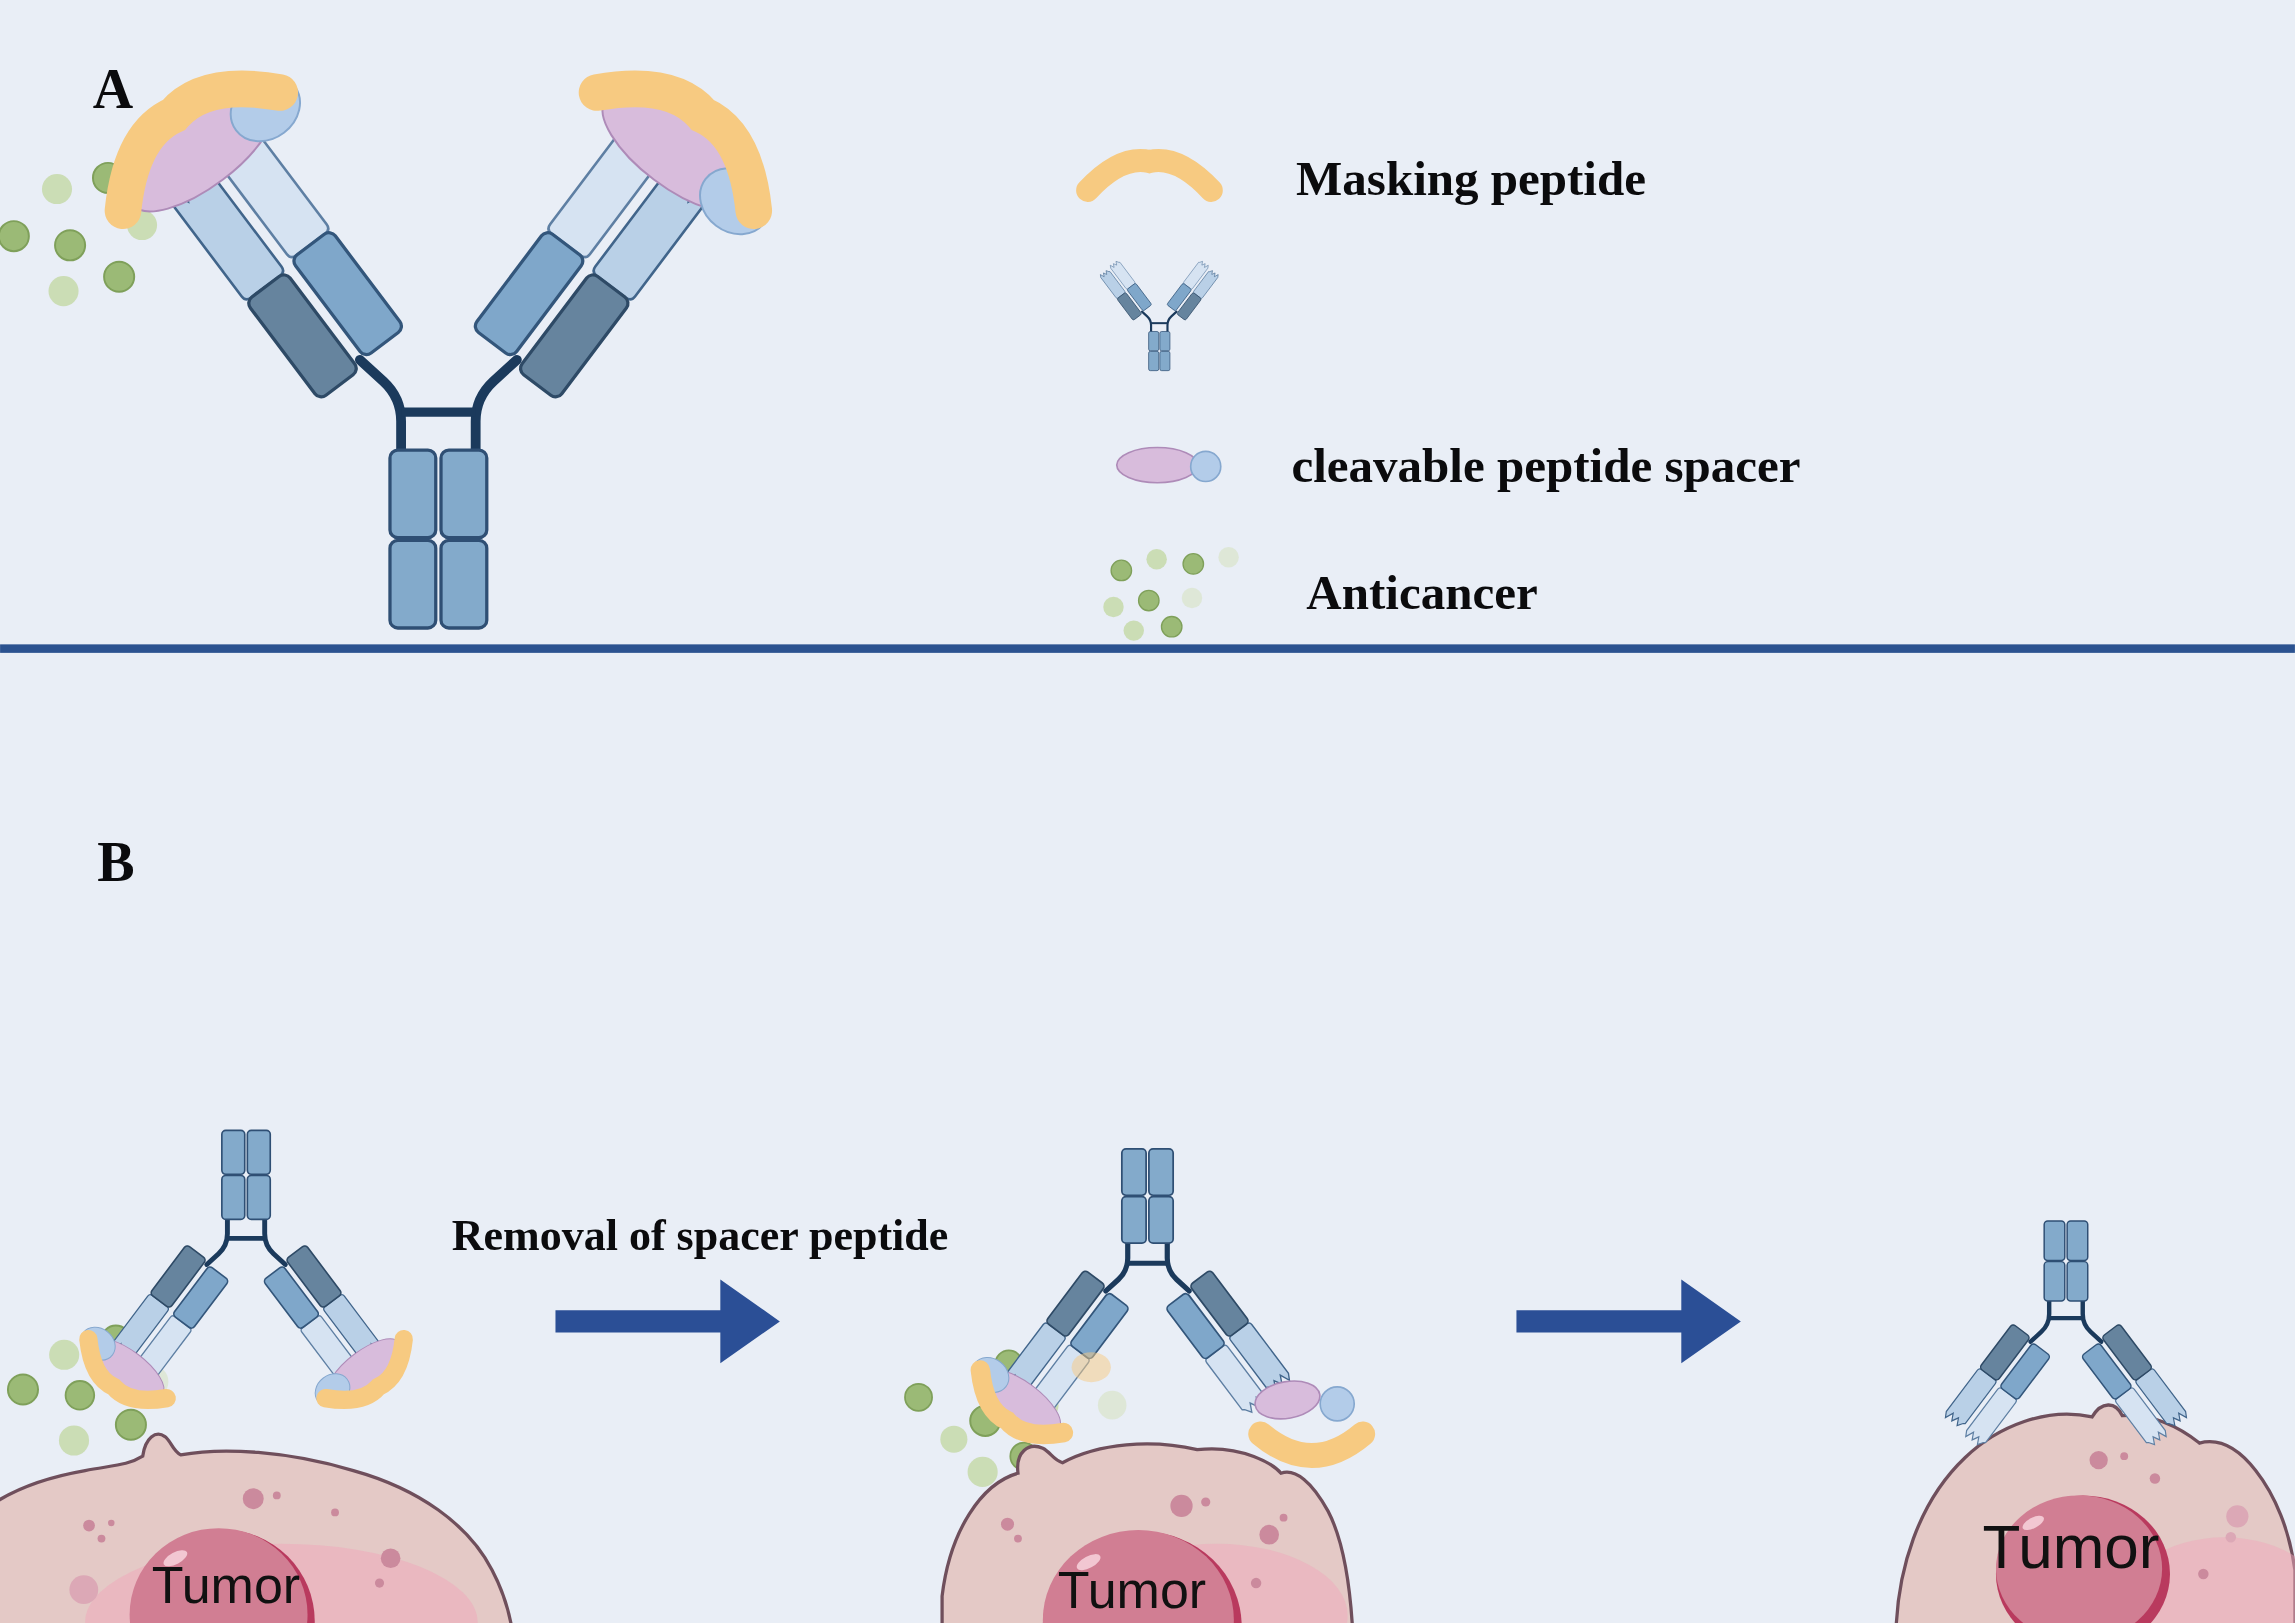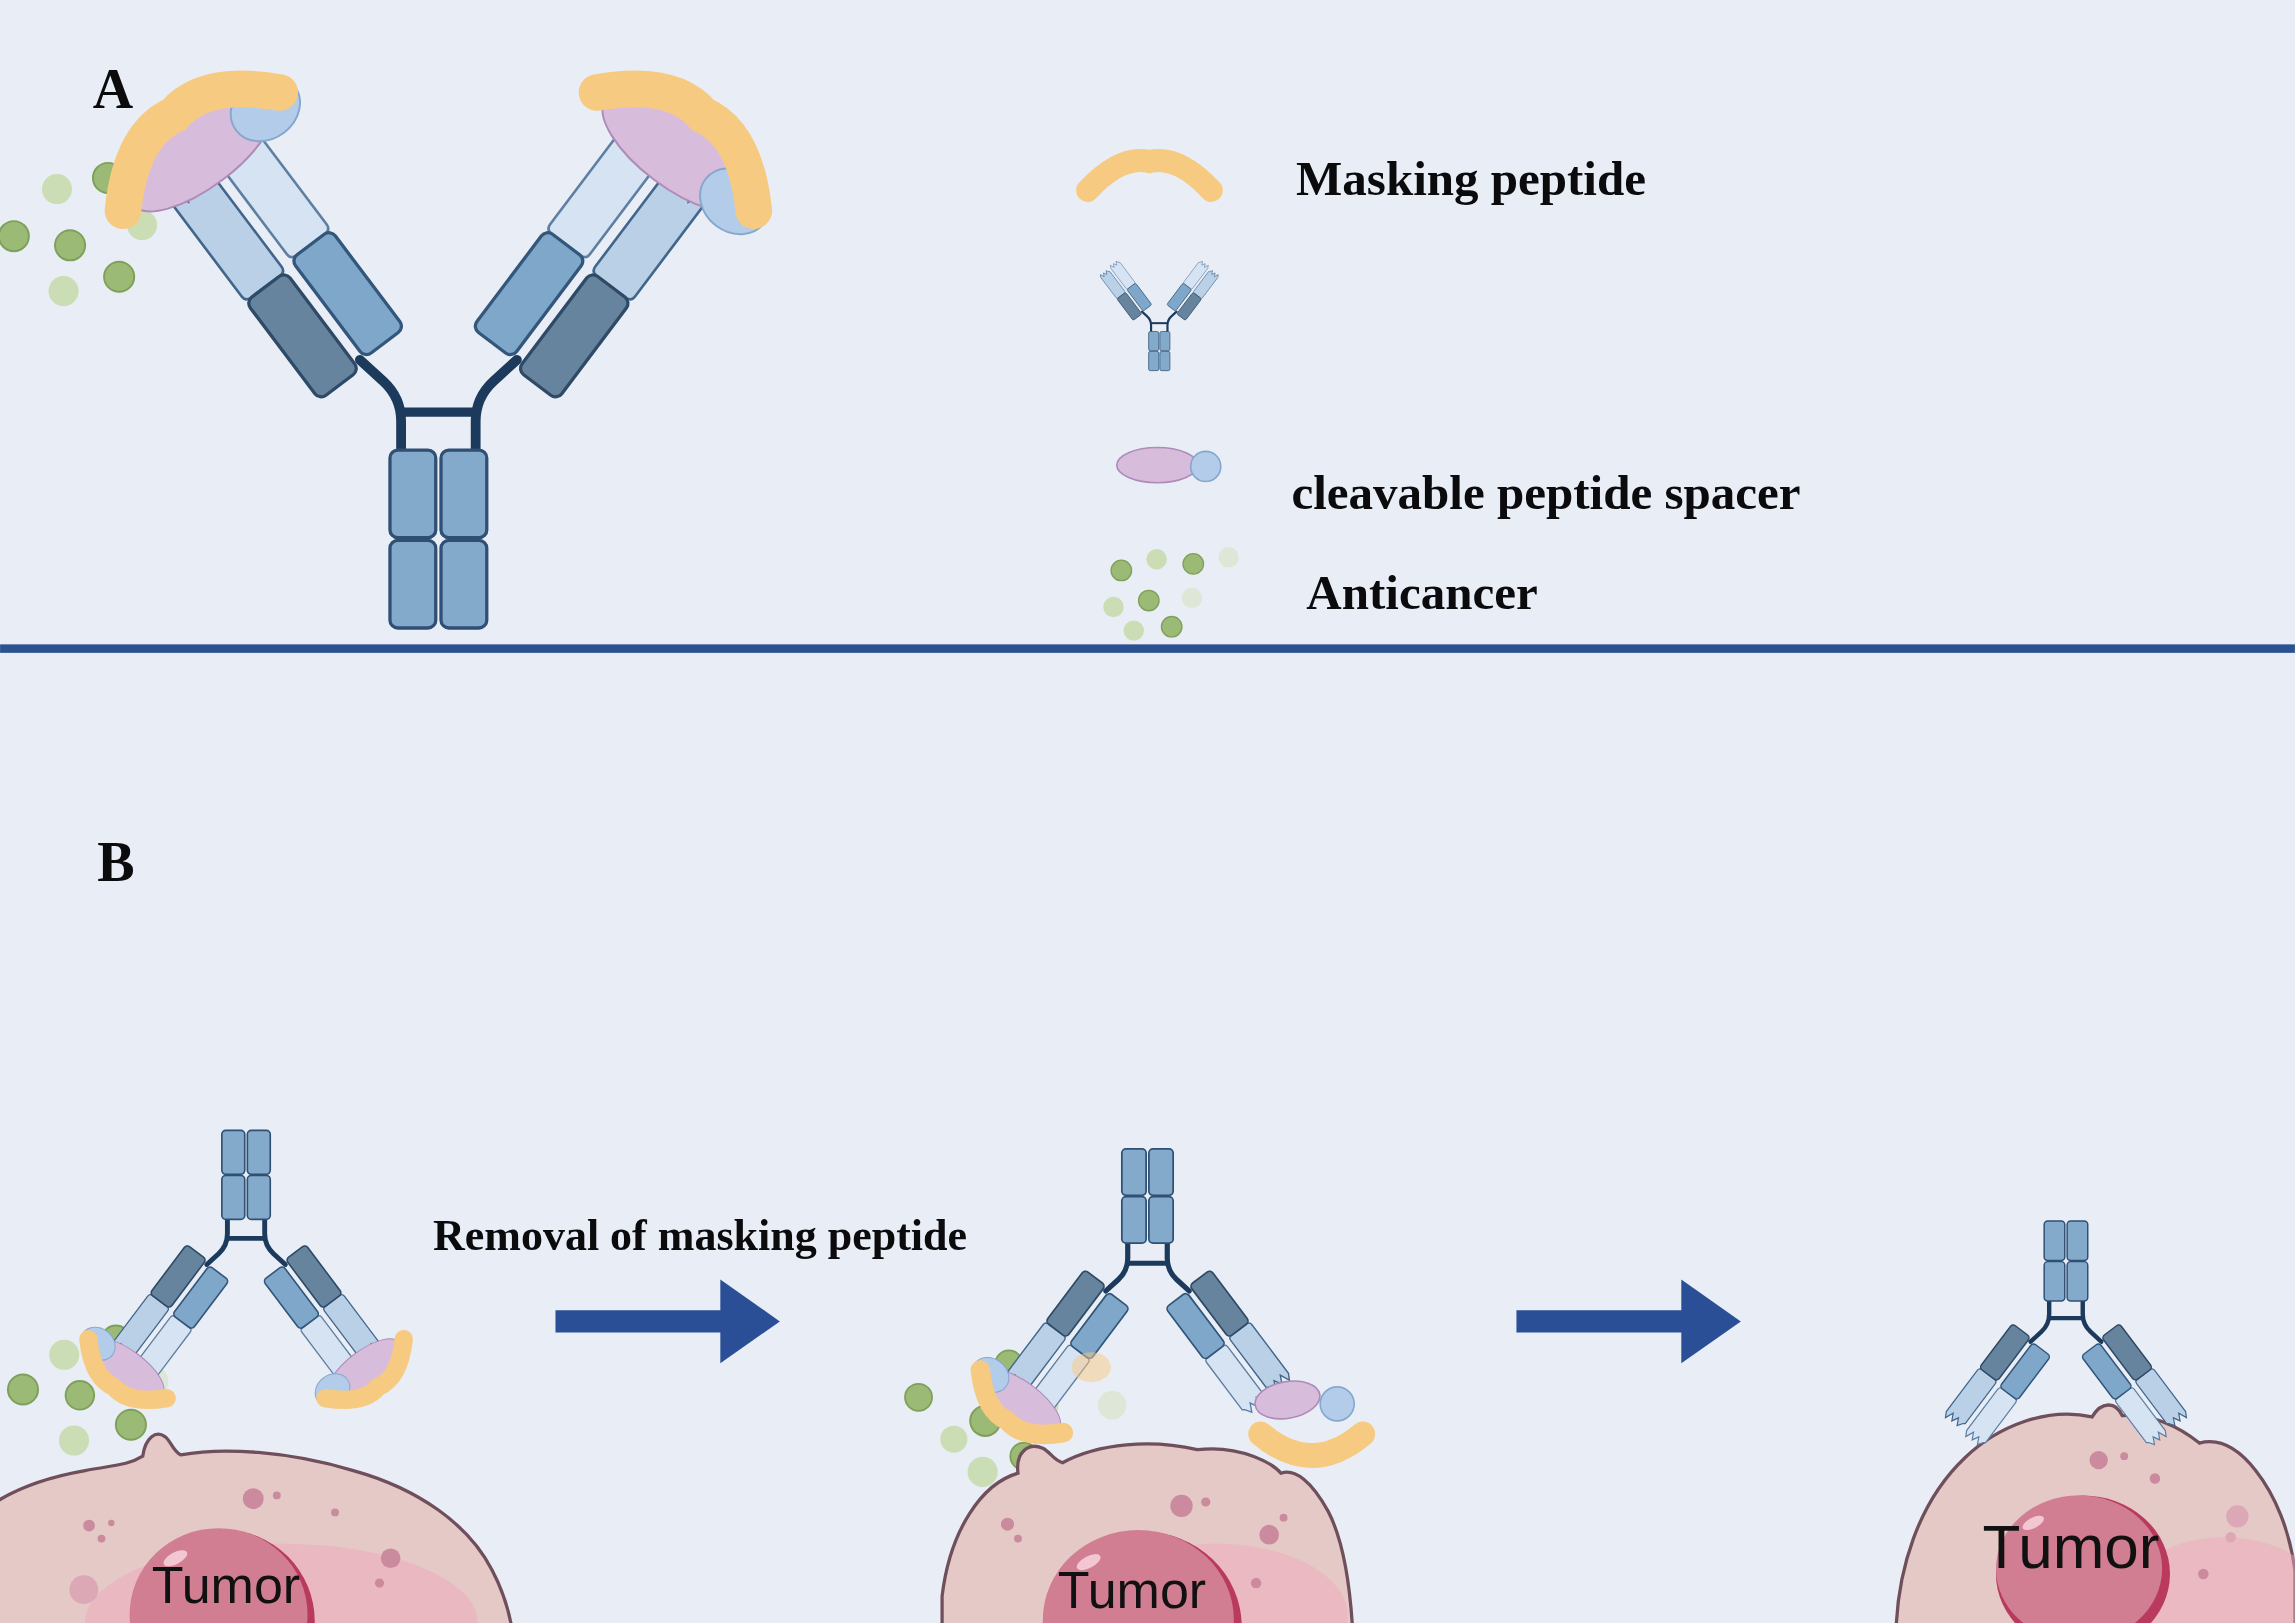--- a/index.html
+++ b/index.html
@@ -211,24 +211,24 @@
       <circle cx="3368" cy="2406" r="8" fill="#CB8A9D"></circle>
     </g>
     <g transform="translate(3158,2015) rotate(180) scale(0.45)">
       <use href="#ab-core"></use>
     </g>
   </svg>
 
   <div class="txt panel-label" style="left:113px;top:89px;">A</div>
 
   <div class="txt legend-label" style="left:1471px;top:178px;">Masking peptide</div>
-  <div class="txt legend-label" style="left:1546px;top:465px;margin-top:27px;">cleavable peptide spacer</div>
+  <div class="txt legend-label" style="left:1546px;top:465px;">cleavable peptide spacer</div>
   <div class="txt legend-label" style="left:1422px;top:592px;">Anticancer</div>
 
   <div class="txt panel-label" style="left:116px;top:862px;">B</div>
 
-  <div class="txt process-label" style="left:700px;top:1235px;">Removal of masking peptide</div>
+  <div class="txt process-label" style="left:700px;top:1235px;">Removal of spacer peptide</div>
 
   <div class="txt tumor-label t80" style="left:226px;top:1585px;">Tumor</div>
   <div class="txt tumor-label t80" style="left:1132px;top:1590px;">Tumor</div>
   <div class="txt tumor-label t95" style="left:2071px;top:1546px;">Tumor</div>
 </div>
 
 
 </body></html>

